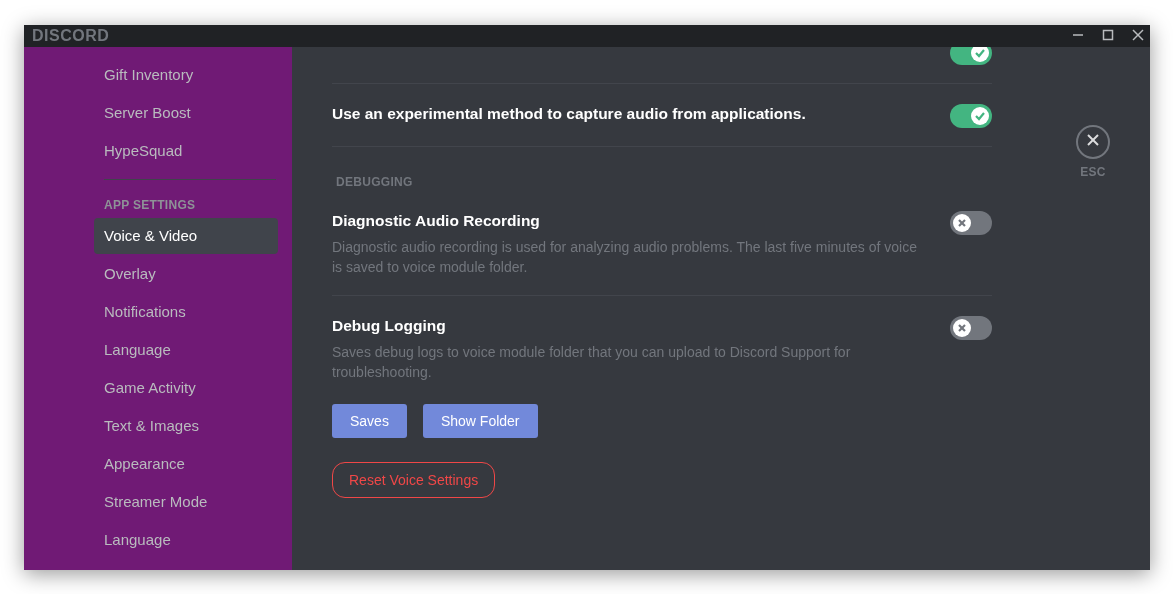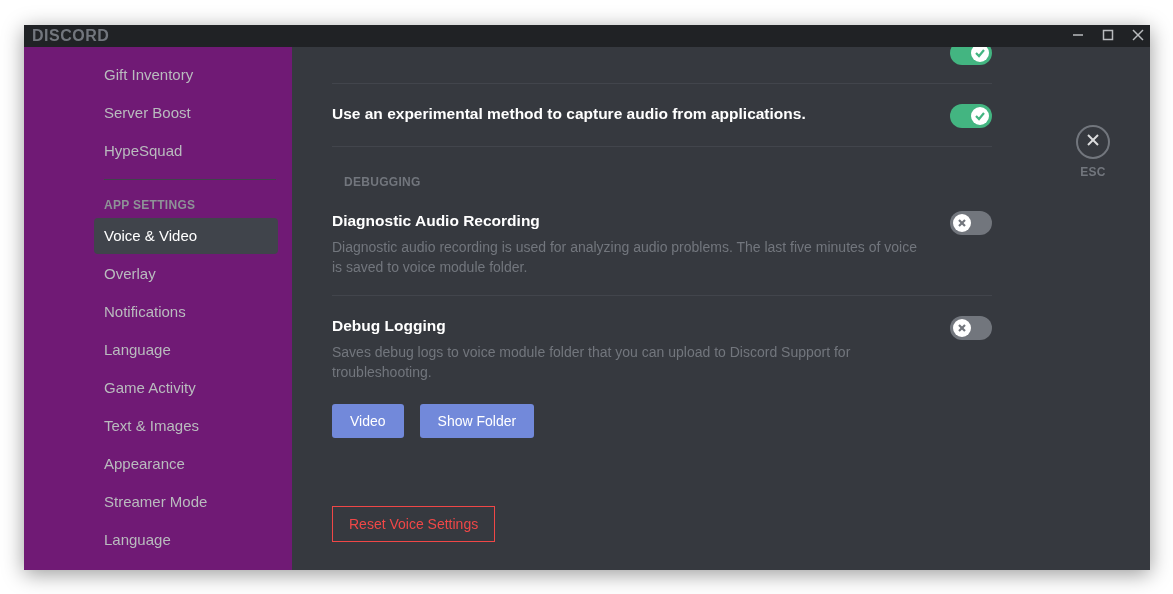--- a/index.html
+++ b/index.html
@@ -130,21 +130,21 @@
       font-size: 14px;
       line-height: 20px;
       margin-top: 6px;
     }
     .section-header {
       color: #72767d;
       font-size: 12px;
       font-weight: 700;
       letter-spacing: 0.3px;
       text-transform: uppercase;
-      margin: 28px 0 2px 12px;
+      margin: 28px 0 2px 4px;
     }
     
     .toggle {
       width: 42px;
       height: 24px;
       border-radius: 14px;
       position: relative;
       flex-shrink: 0;
       cursor: pointer;
       margin-top: 0;
@@ -181,23 +181,23 @@
       border: none;
       border-radius: 3px;
       cursor: pointer;
     }
     .btn-danger-outline {
       background: transparent;
       color: #f04747;
       border: 1px solid #f04747;
       font-size: 14px;
       padding: 9px 16px;
-      border-radius: 0;
-      cursor: pointer;
-      margin-top: 60px;
+      border-radius: 13px;
+      cursor: pointer;
+      margin-top: 16px;
       display: inline-block;
     }
     
     .close-esc {
       position: absolute;
       right: 40px;
       top: 78px;
       display: flex;
       flex-direction: column;
       align-items: center;
@@ -331,21 +331,21 @@
               <div class="knob">
                   <svg viewBox="0 0 12 12">
                     <line x1="3" y1="3" x2="9" y2="9"></line>
                     <line x1="9" y1="3" x2="3" y2="9"></line>
                   </svg>
                 </div>
             </div>
           </div>
 
           <div class="btn-row">
-            <button class="btn">Video</button>
+            <button class="btn">Saves</button>
             <button class="btn">Show Folder</button>
           </div>
 
           <button class="btn-danger-outline">Reset Voice Settings</button>
 
         </div>
       </div>
 
       <div class="close-esc">
         <div class="close-circle">

